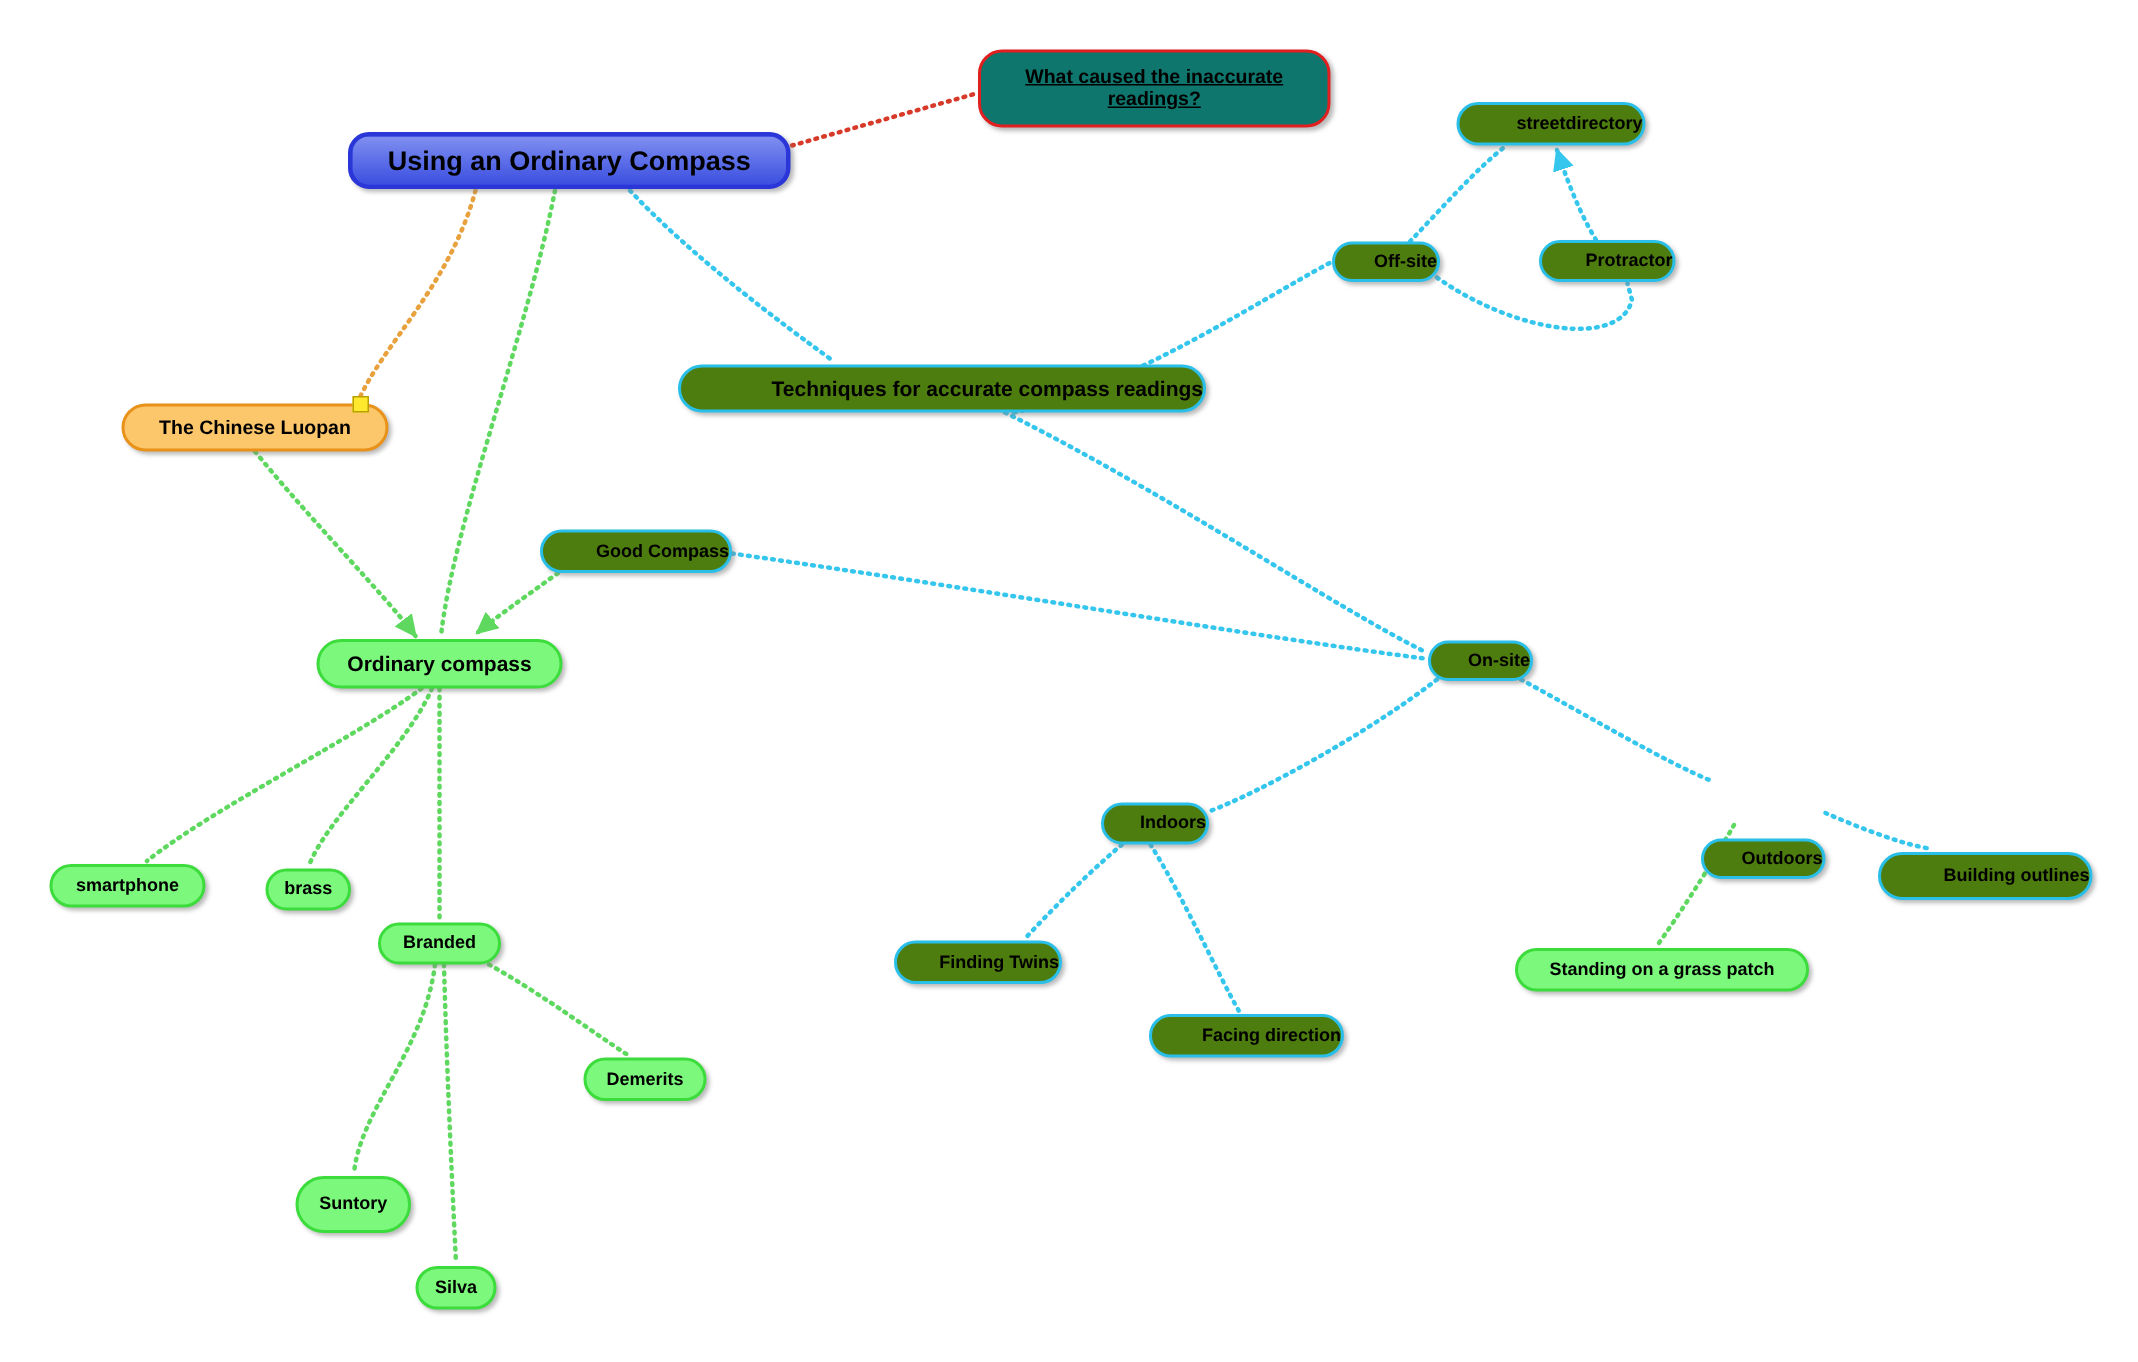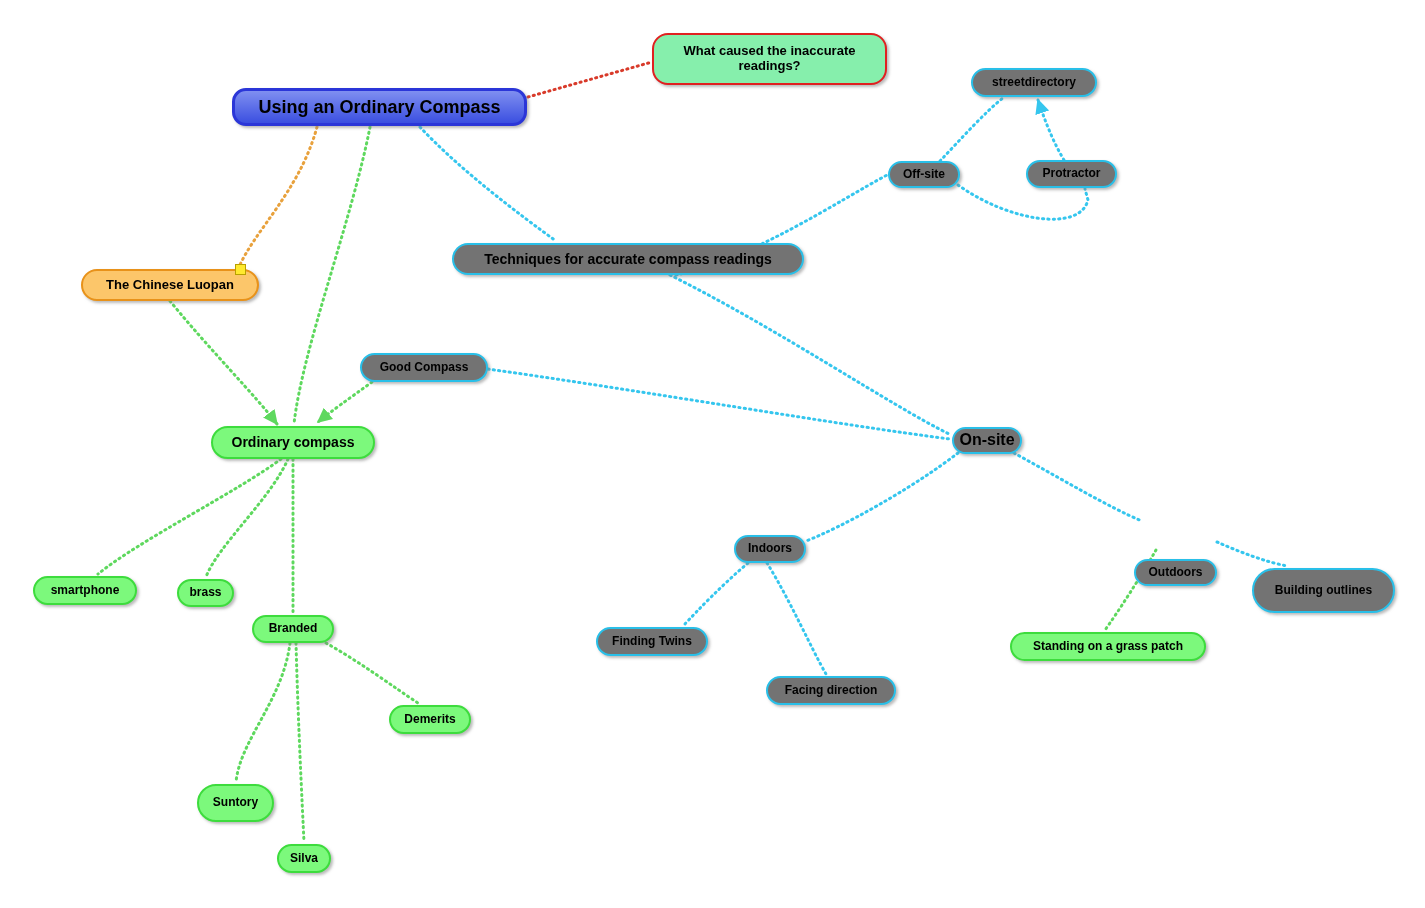--- a/index.html
+++ b/index.html
@@ -43,35 +43,37 @@
   .node.multiline { white-space: normal; }
 
   .n-root {
     background: #4a5fe8;
     background-image: linear-gradient(#7f8ff0, #3b4fe0);
     border: 3px solid #2b36d8;
     color: #000000;
     border-radius: 14px;
   }
   .n-question {
-    background: #86efac;
+    background: #0f766e;
     border: 2px solid #e02020;
     border-radius: 16px;
+    text-decoration: underline;
   }
   .n-orange {
     background: #fcc66a;
     border: 2px solid #e8921a;
   }
   .n-green {
     background: #7cf97c;
     border: 2px solid #3ddc3d;
   }
   .n-cyan {
-    background: #737373;
+    background: #4d7c0f;
     border: 2px solid #29bfe8;
+    justify-content: flex-end;
   }
   .handle {
     position: absolute;
     width: 9px;
     height: 9px;
     background: #ffe92e;
     border: 1px solid #b8a000;
     z-index: 9;
   }
 </style>
@@ -119,26 +121,26 @@
         <span>What caused the inaccurate readings?</span>
       </div>
       <div class="node n-orange" style="left: 81px; top: 269px; width: 178px; height: 32px; font-size: 13px;"><span>The Chinese Luopan</span></div>
       <div class="handle" style="left: 235px; top: 264px;"></div>
       <div class="node n-green" style="left: 211px; top: 426px; width: 164px; height: 33px; font-size: 14px;"><span>Ordinary compass</span></div>
       <div class="node n-cyan" style="left: 360px; top: 353px; width: 128px; height: 29px; font-size: 12px;"><span>Good Compass</span></div>
       <div class="node n-cyan" style="left: 452px; top: 243px; width: 352px; height: 32px; font-size: 14px;"><span>Techniques for accurate compass readings</span></div>
       <div class="node n-cyan" style="left: 888px; top: 161px; width: 72px; height: 27px; font-size: 12px;"><span>Off-site</span></div>
       <div class="node n-cyan" style="left: 971px; top: 68px; width: 126px; height: 29px; font-size: 12px;"><span>streetdirectory</span></div>
       <div class="node n-cyan" style="left: 1026px; top: 160px; width: 91px; height: 28px; font-size: 12px;"><span>Protractor</span></div>
-      <div class="node n-cyan" style="left: 952px; top: 427px; width: 70px; height: 27px; font-size: 16px;"><span>On-site</span></div>
+      <div class="node n-cyan" style="left: 952px; top: 427px; width: 70px; height: 27px; font-size: 12px;"><span>On-site</span></div>
       <div class="node n-cyan" style="left: 734px; top: 535px; width: 72px; height: 28px; font-size: 12px;"><span>Indoors</span></div>
       <div class="node n-cyan" style="left: 596px; top: 627px; width: 112px; height: 29px; font-size: 12px;"><span>Finding Twins</span></div>
       <div class="node n-cyan" style="left: 766px; top: 676px; width: 130px; height: 29px; font-size: 12px;"><span>Facing direction</span></div>
       <div class="node n-cyan" style="left: 1134px; top: 523px; width: 83px; height: 27px; font-size: 12px; margin-top: 36px;"><span>Outdoors</span></div>
-      <div class="node n-cyan" style="left: 1252px; top: 568px; width: 143px; height: 45px; font-size: 12px;"><span>Building outlines</span></div>
+      <div class="node n-cyan" style="left: 1252px; top: 568px; width: 143px; height: 32px; font-size: 12px;"><span>Building outlines</span></div>
       <div class="node n-green" style="left: 1010px; top: 632px; width: 196px; height: 29px; font-size: 12px;"><span>Standing on a grass patch</span></div>
       <div class="node n-green" style="left: 33px; top: 576px; width: 104px; height: 29px; font-size: 12px;"><span>smartphone</span></div>
       <div class="node n-green" style="left: 177px; top: 579px; width: 57px; height: 28px; font-size: 12px;"><span>brass</span></div>
       <div class="node n-green" style="left: 252px; top: 615px; width: 82px; height: 28px; font-size: 12px;"><span>Branded</span></div>
       <div class="node n-green" style="left: 389px; top: 705px; width: 82px; height: 29px; font-size: 12px;"><span>Demerits</span></div>
       <div class="node n-green" style="left: 197px; top: 784px; width: 77px; height: 38px; font-size: 12px;"><span>Suntory</span></div>
       <div class="node n-green" style="left: 277px; top: 844px; width: 54px; height: 29px; font-size: 12px;"><span>Silva</span></div>
     </div>
 </div>
 

